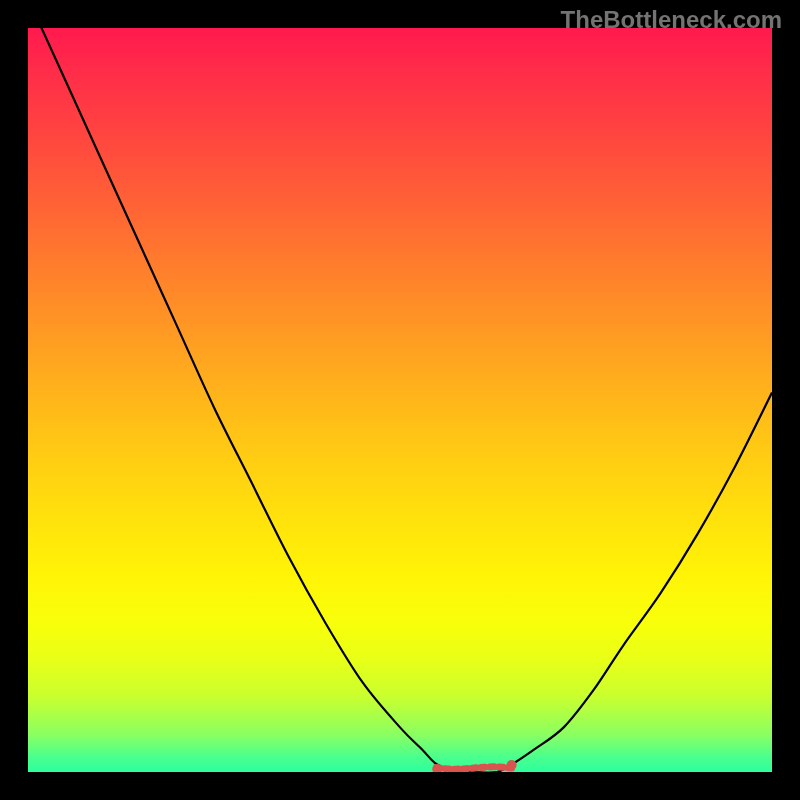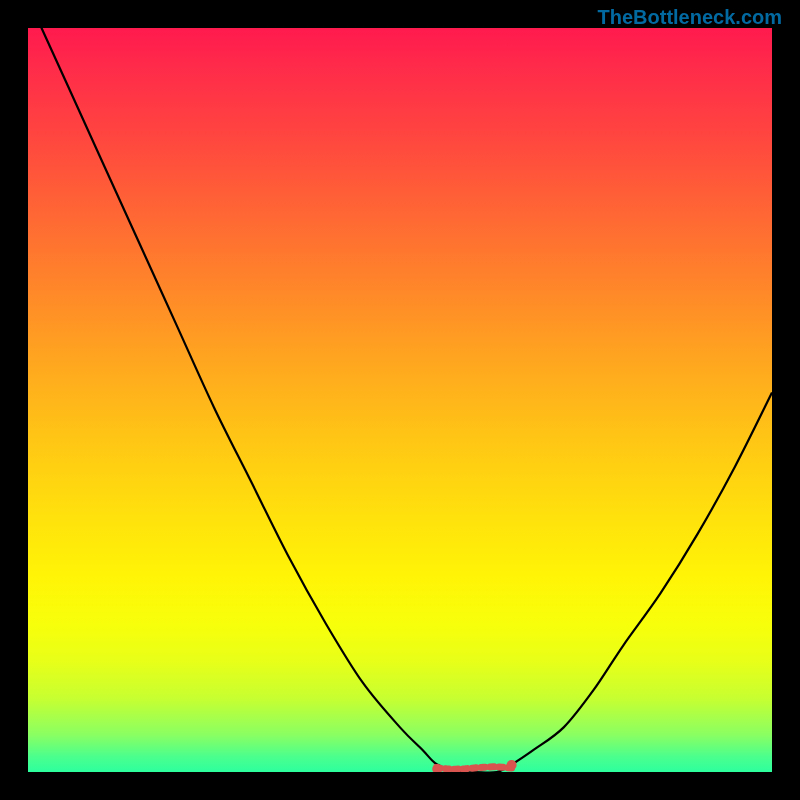--- a/index.html
+++ b/index.html
@@ -8,22 +8,22 @@
     height: 800px;
     background: #000;
     position: relative;
     overflow: hidden;
     font-family: Arial, Helvetica, sans-serif;
   }
   .watermark {
     position: absolute;
     top: 6px;
     right: 18px;
-    color: #0369a1;
-    font-size: 20px;
+    color: #737373;
+    font-size: 24px;
     font-weight: bold;
     z-index: 10;
   }
   .plot-area {
     position: absolute;
     left: 28px;
     top: 28px;
     width: 744px;
     height: 744px;
     overflow: hidden;

